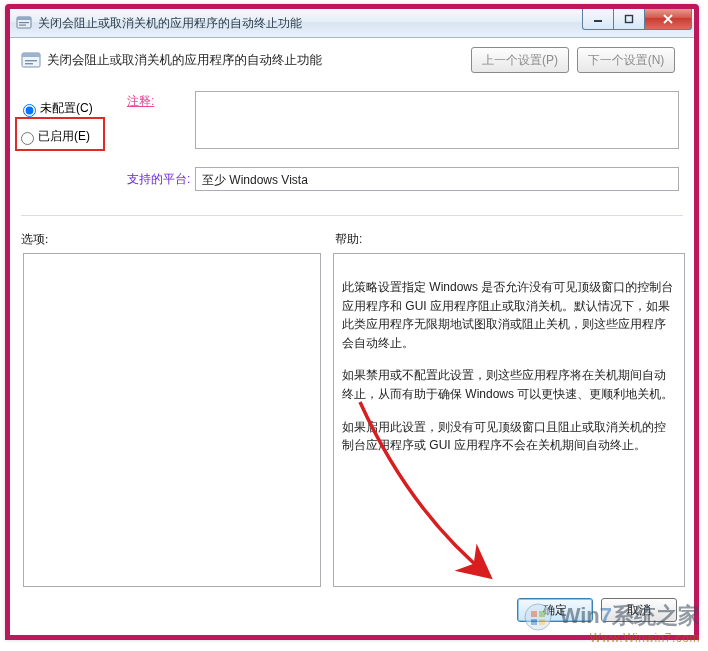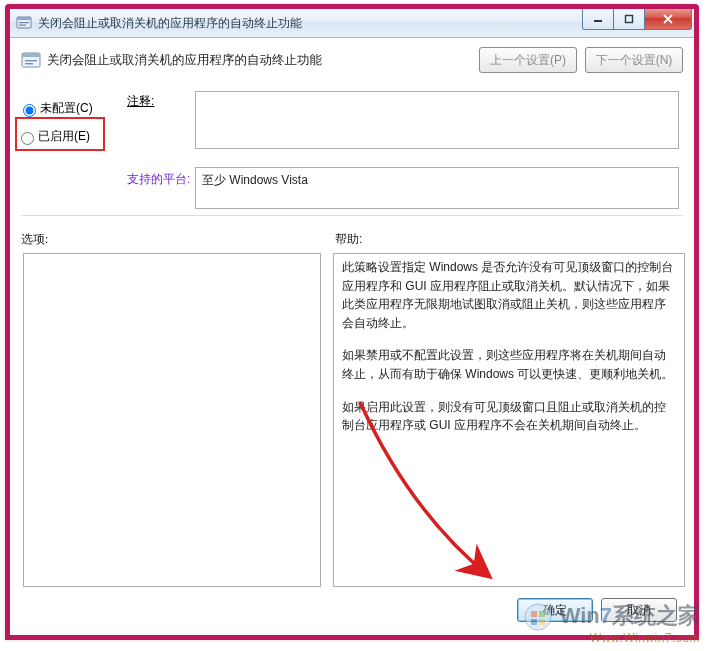--- a/index.html
+++ b/index.html
@@ -61,21 +61,21 @@
 
   .header-row {
     display: flex; align-items: center;
     padding: 4px 4px 10px 4px;
   }
   .header-row .hdr-icon {
     width: 20px; height: 20px; margin-right: 6px;
     display: inline-block;
   }
   .header-row .hdr-text { font-size: 12.5px; color: #222; flex: 1; }
-  .nav-btns { display: flex; gap: 8px; margin-right: 0; padding-left: 10px; }
+  .nav-btns { display: flex; gap: 8px; margin-right: 8px; padding-left: 10px; }
   .nav-btn {
     width: 96px; height: 24px;
     border: 1px solid #8a8a8a;
     background: linear-gradient(#fdfdfd, #e8e8e8);
     border-radius: 3px;
     font-size: 12px; color: #555;
     display: flex; align-items: center; justify-content: center;
     cursor: default;
   }
   .nav-btn.disabled { color: #8c8c8c; }
@@ -93,41 +93,41 @@
   .highlight-box {
     border: 2px solid #e02a2a;
     padding: 4px 2px;
     margin-left: -6px;
     width: 90px;
     box-sizing: border-box;
   }
 
   .lbl-comment {
     position: absolute; left: 110px; top: 50px;
-    color: #000000;
+    color: #ec4899;
     text-decoration: underline;
   }
   .comment-box {
     position: absolute; left: 178px; top: 48px;
     width: 484px; height: 58px;
     border: 1px solid #abadb3;
     background: #fff;
     padding: 2px 4px;
     box-sizing: border-box;
     overflow: auto;
     resize: none;
     font-family: inherit; font-size: 12px;
   }
   .lbl-platform {
     position: absolute; left: 110px; top: 128px;
     color: #6d28d9;
   }
   .platform-box {
     position: absolute; left: 178px; top: 124px;
-    width: 484px; height: 42px;
+    width: 484px; height: 24px;
     border: 1px solid #abadb3;
     background: #fff;
     padding: 4px 6px;
     box-sizing: border-box;
     font-size: 12px;
     color: #222;
   }
 
   .sep {
     position: absolute; left: 4px; top: 172px; right: 4px;
@@ -149,21 +149,21 @@
     border: 1px solid #abadb3;
     background: #fff;
     box-sizing: border-box;
   }
   .help-box {
     position: absolute; left: 316px; top: 210px;
     width: 352px; height: 334px;
     border: 1px solid #abadb3;
     background: #fff;
     box-sizing: border-box;
-    padding: 4px 8px 6px 8px;
+    padding: 24px 8px 6px 8px;
     line-height: 1.55;
     font-size: 12px;
     color: #222;
     overflow: auto;
   }
   .help-box p { margin: 0 0 14px 0; }
 
   .dlg-btns {
     position: absolute; right: 10px; bottom: 6px;
     display: flex; gap: 8px;

